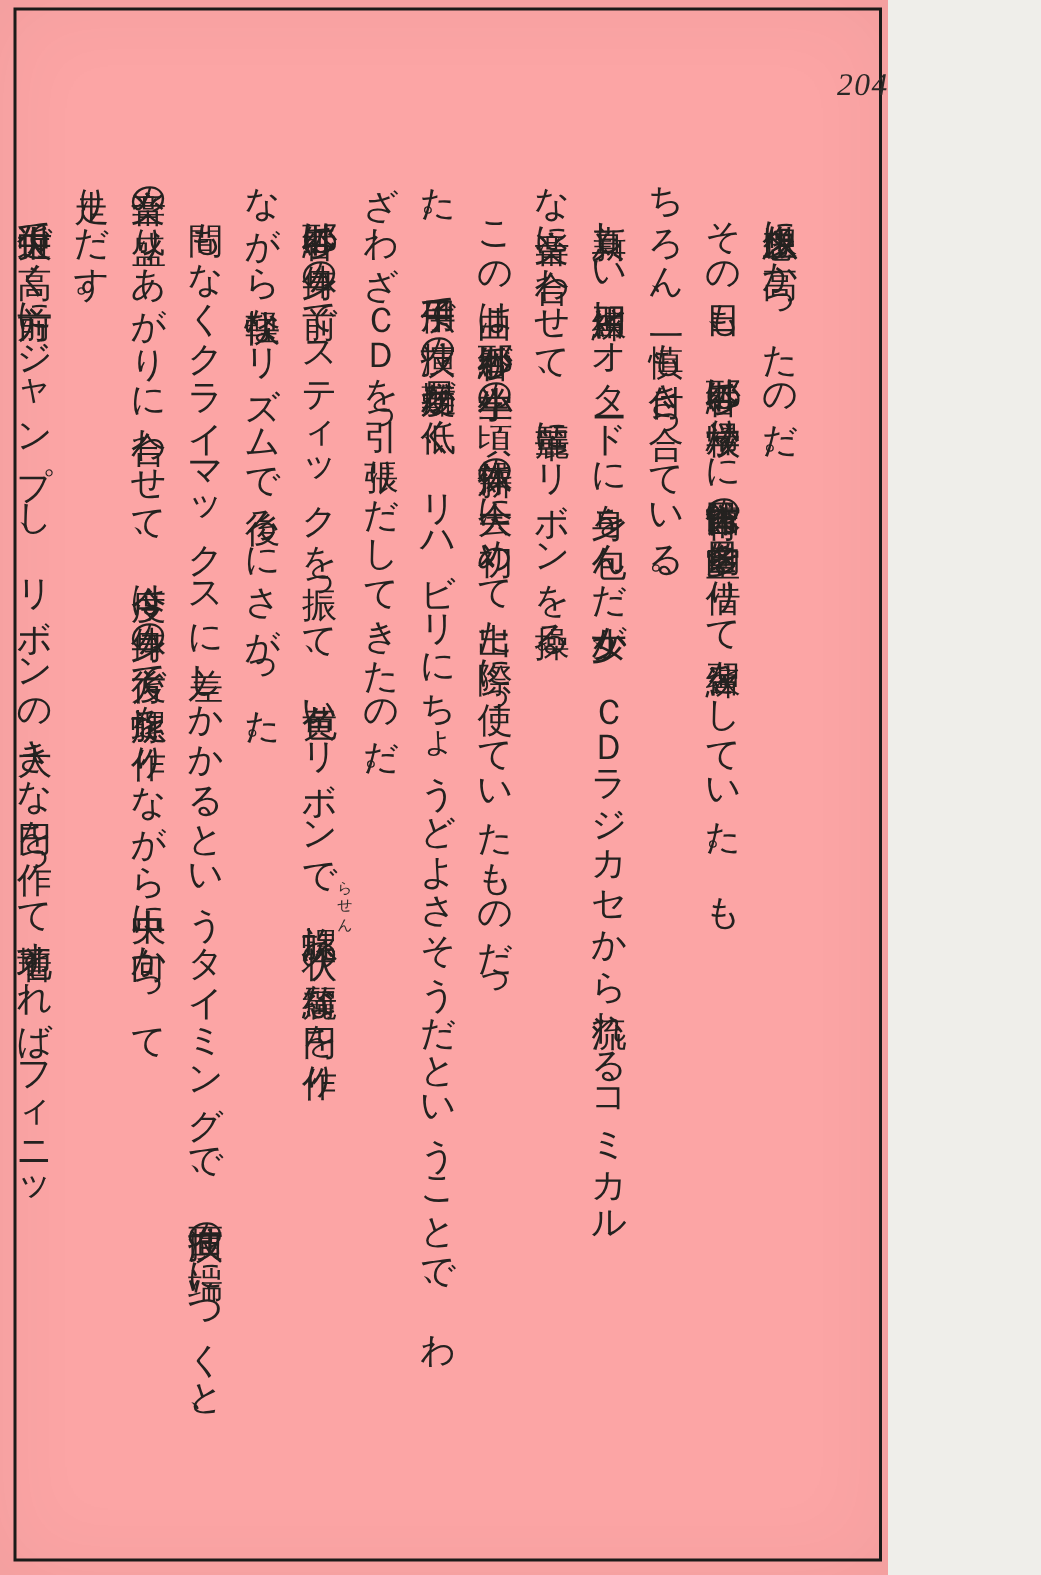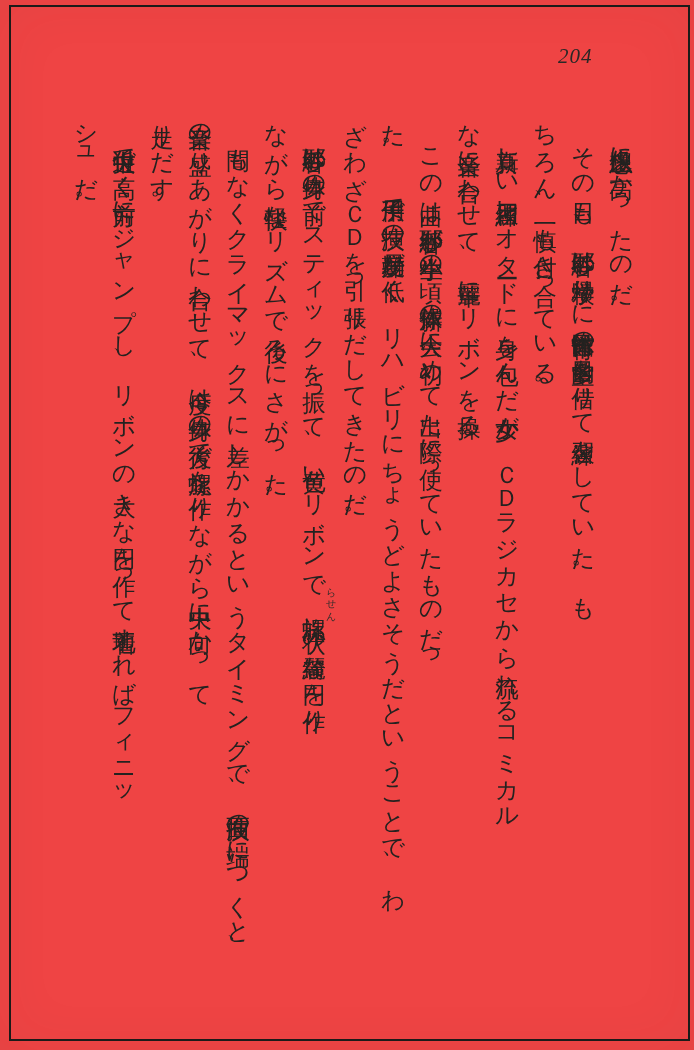--- a/index.html
+++ b/index.html
@@ -8,23 +8,23 @@
   }
   body {
     width: 694px;
     height: 1050px;
     background: #efeeea;
     font-family: "Liberation Serif", "DejaVu Serif", serif;
     overflow: hidden;
   }
   .page {
     position: relative;
-    width: 694px;
+    width: 592px;
     height: 1050px;
-    background: #ef4444;
+    background: #fca5a5;
     box-shadow: inset 0 0 60px rgba(60,55,45,0.06);
   }
   
   .frame {
     position: absolute;
     top: 5px;
     left: 9px;
     right: 4px;
     bottom: 9px;
     border: 2px solid #1b1b19;

